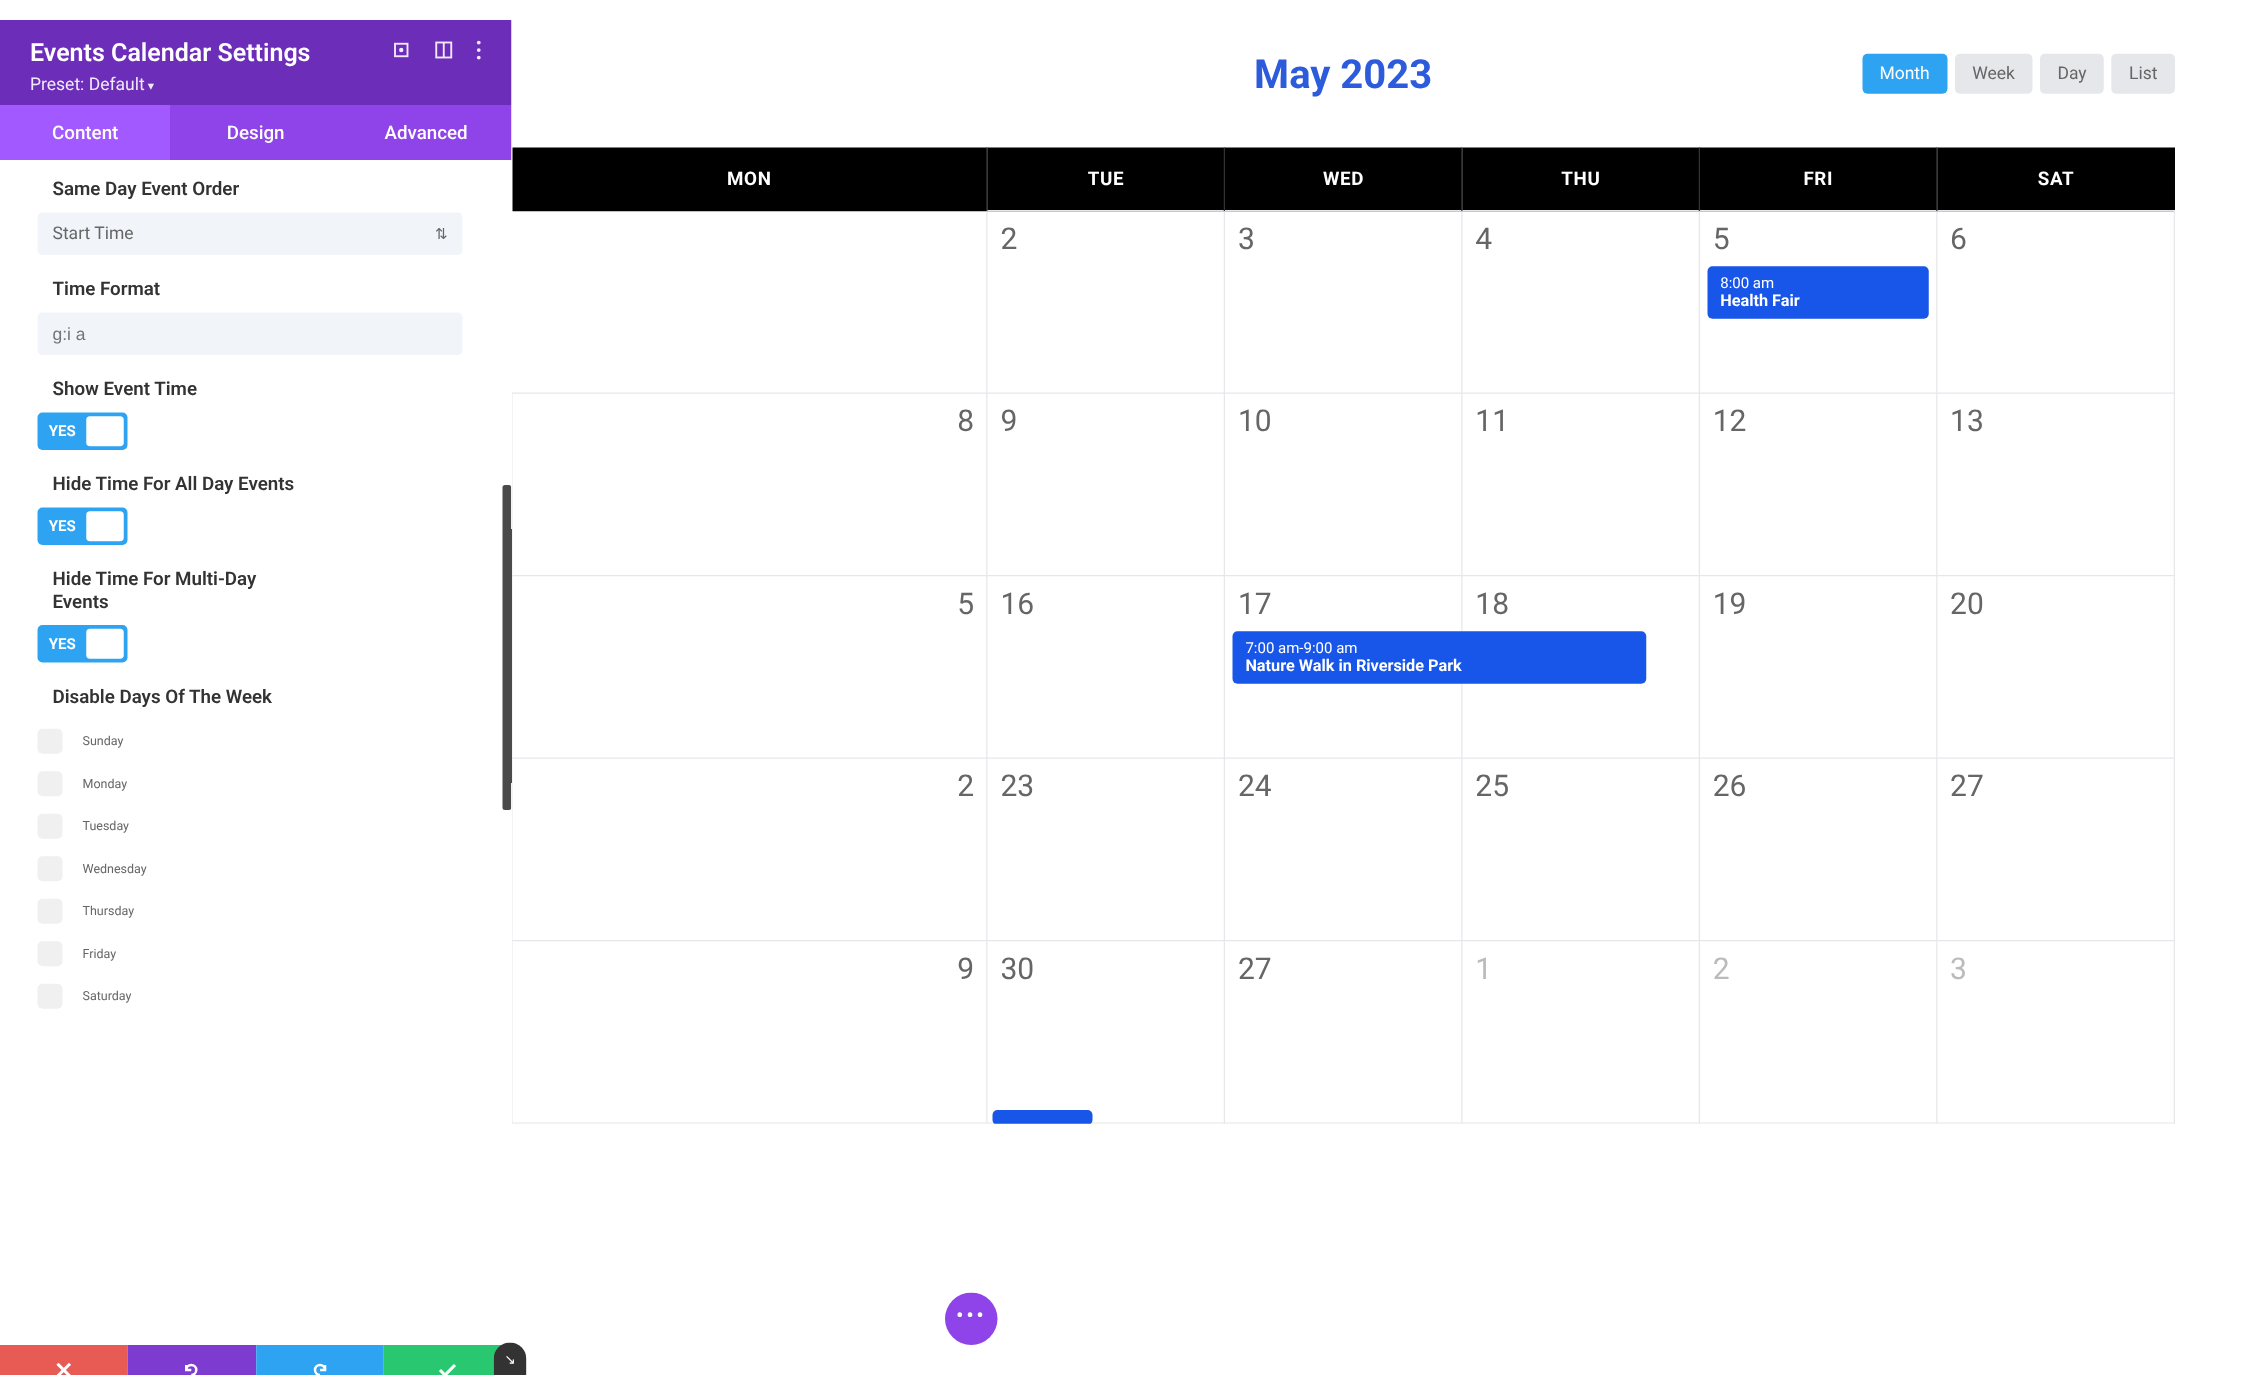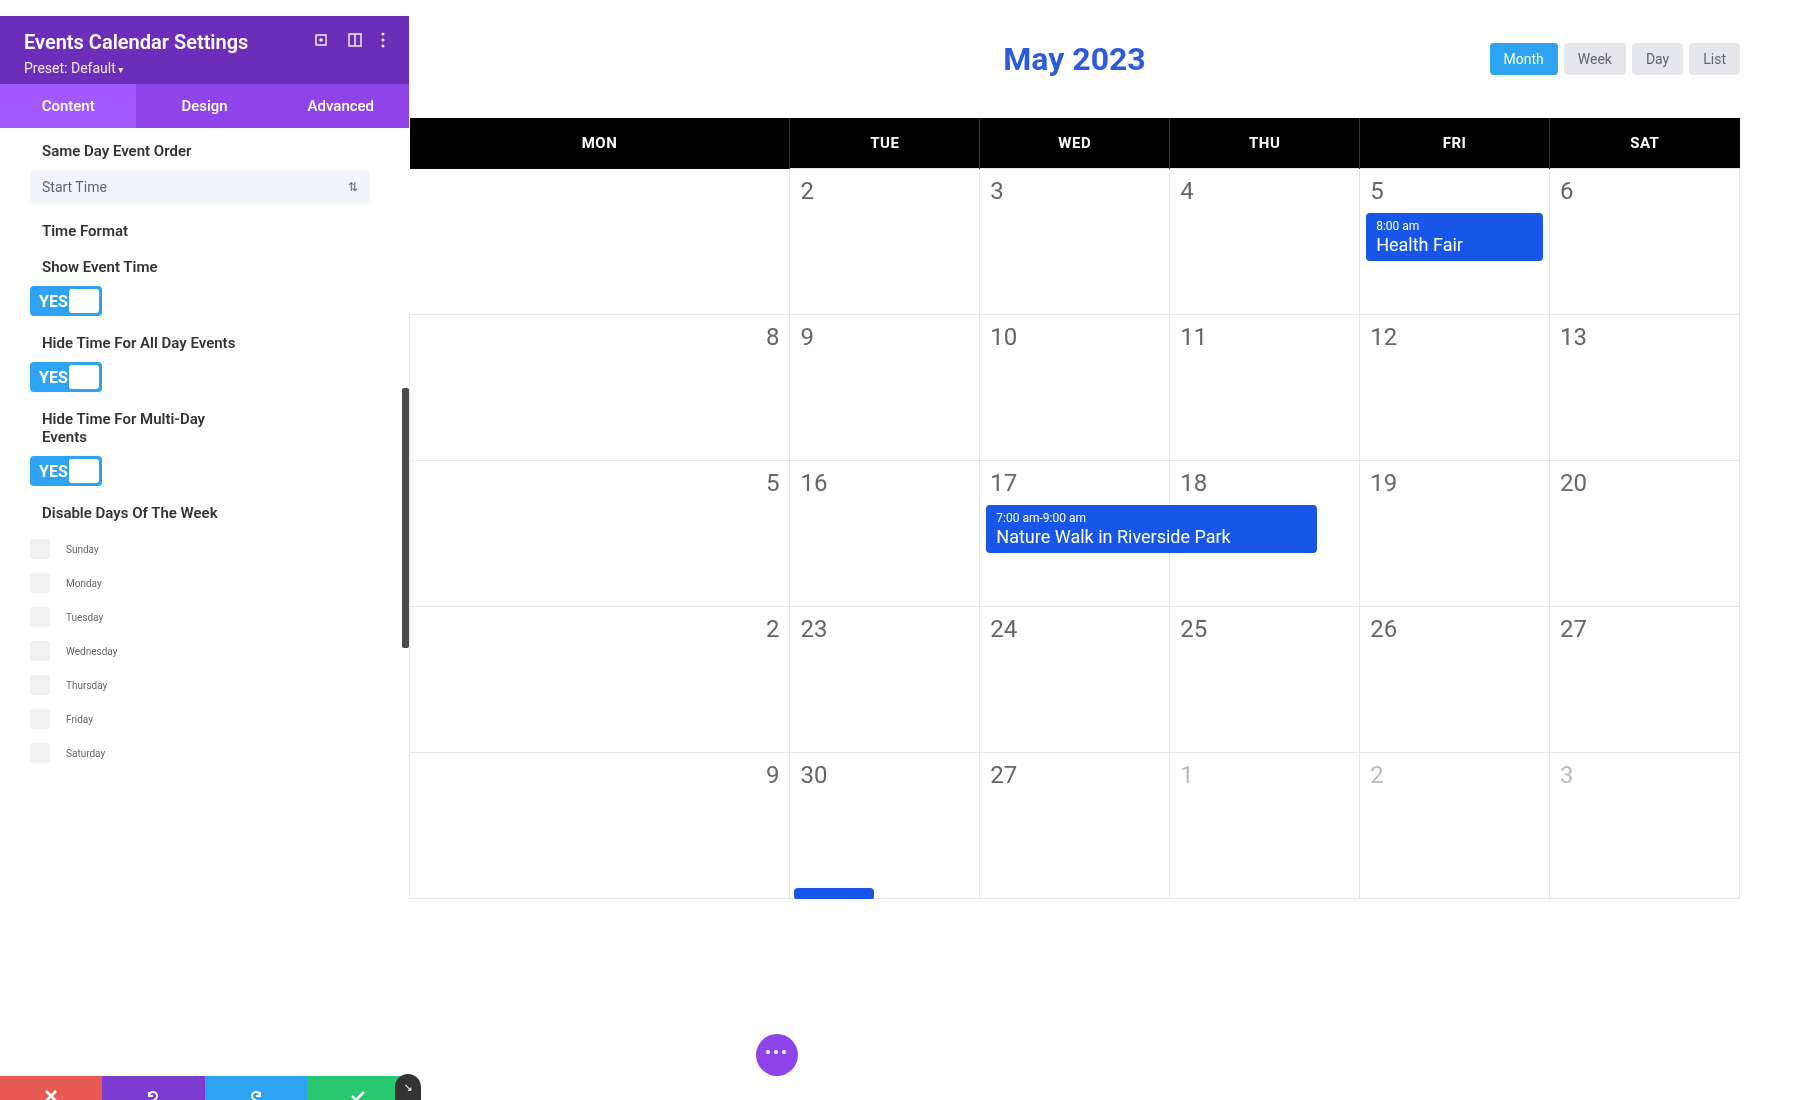--- a/index.html
+++ b/index.html
@@ -23,21 +23,21 @@
     .panel-body::-webkit-scrollbar { width: 8px; }
     .panel-body::-webkit-scrollbar-thumb { background: #555; border-radius: 2px; }
     
     .field { margin-bottom: 18px; }
     .field-label { font-size: 15px; font-weight: 600; color: #333; margin-bottom: 10px; display: block; margin-left: 12px; }
     .select { width: 340px; background: #f1f5f9; border: none; padding: 9px 12px; font-size: 14px; color: #666; border-radius: 4px; position: relative; }
     .select::after { content: "⇅"; position: absolute; right: 12px; top: 50%; transform: translateY(-50%); font-size: 12px; }
     .text-input { width: 340px; background: #f1f5f9; border: none; padding: 9px 12px; font-size: 14px; color: #999; border-radius: 4px; }
     
     .toggle { width: 72px; height: 30px; background: #2ea3f2; border-radius: 4px; position: relative; cursor: pointer; display: flex; align-items: center; }
-    .toggle-label { color: #fff; font-size: 16px; font-weight: 700; padding-left: 9px; }
+    .toggle-label { color: #fff; font-size: 12px; font-weight: 700; padding-left: 9px; }
     .toggle-knob { position: absolute; right: 3px; top: 3px; width: 30px; height: 24px; background: #fff; border-radius: 3px; }
     
     .checkbox-group { margin-top: 6px; }
     .checkbox-row { display: flex; align-items: center; padding: 7px 0; }
     .checkbox { width: 20px; height: 20px; background: #f0f0f0; border-radius: 4px; margin-right: 16px; }
     .checkbox-label { font-size: 10px; color: #666; }
     
     .panel-footer { display: flex; height: 40px; }
     .footer-btn { flex: 1; display: flex; align-items: center; justify-content: center; color: #fff; cursor: pointer; font-size: 16px; }
     .btn-cancel { background: #e85b54; }
@@ -57,21 +57,21 @@
     .cal-head-row { background: #000; }
     .cal-head-cell { color: #fff; font-weight: 700; font-size: 15px; padding: 16px 0; text-align: center; border-right: 1px solid #333; letter-spacing: 0.5px; }
     .cal-head-cell:last-child { border-right: none; }
     .cal-cell { border: 1px solid #e5e7eb; height: 146px; width: 14.28%; vertical-align: top; padding: 8px 10px; position: relative; }
     .cal-day { font-size: 24px; color: #666; font-weight: 400; }
     .cal-cell.other .cal-day { color: #bbb; }
     .cal-cell.hidden { width: 0; padding: 0; border: none; }
     
     .event { background: #1756e8; color: #fff; border-radius: 4px; padding: 6px 10px; margin-top: 8px; position: absolute; left: 6px; right: 6px; }
     .event-time { font-size: 12px; font-weight: 400; }
-    .event-title { font-size: 18px; font-weight: 400; margin-top: 1px; }
+    .event-title { font-size: 13px; font-weight: 700; margin-top: 1px; }
     .event.wide { right: -148px; z-index: 2; }
     .event.small { padding: 3px 8px; }
     
     .fab { position: fixed; left: 756px; bottom: 24px; width: 42px; height: 42px; background: #8e44e8; border-radius: 50%; display: flex; align-items: center; justify-content: center; color: #fff; font-size: 18px; cursor: pointer; letter-spacing: 2px; padding-bottom: 6px; z-index: 5; }
     .corner-btn { position: fixed; left: 395px; bottom: 0; width: 26px; height: 26px; background: #333; border-radius: 50% 50% 0 0; display: flex; align-items: center; justify-content: center; color: #fff; font-size: 11px; z-index: 11; }
     
     
     .scroll-indicator { position: absolute; right: 0; top: 260px; width: 7px; height: 260px; background: #4a4a4a; border-radius: 2px; }
   </style>
 </head>
@@ -113,20 +113,21 @@
   </div>
 
   <div class="panel-body">
     <div class="field">
       <label class="field-label">Same Day Event Order</label>
       <div class="select">Start Time</div>
     </div>
 
     <div class="field">
       <label class="field-label">Time Format</label>
+      <input class="text-input" placeholder="g:i a" style="">
     </div>
 
     <div class="field">
       <label class="field-label">Show Event Time</label>
       <div class="toggle">
         <span class="toggle-label">YES</span>
         <span class="toggle-knob"></span>
       </div>
     </div>
 

